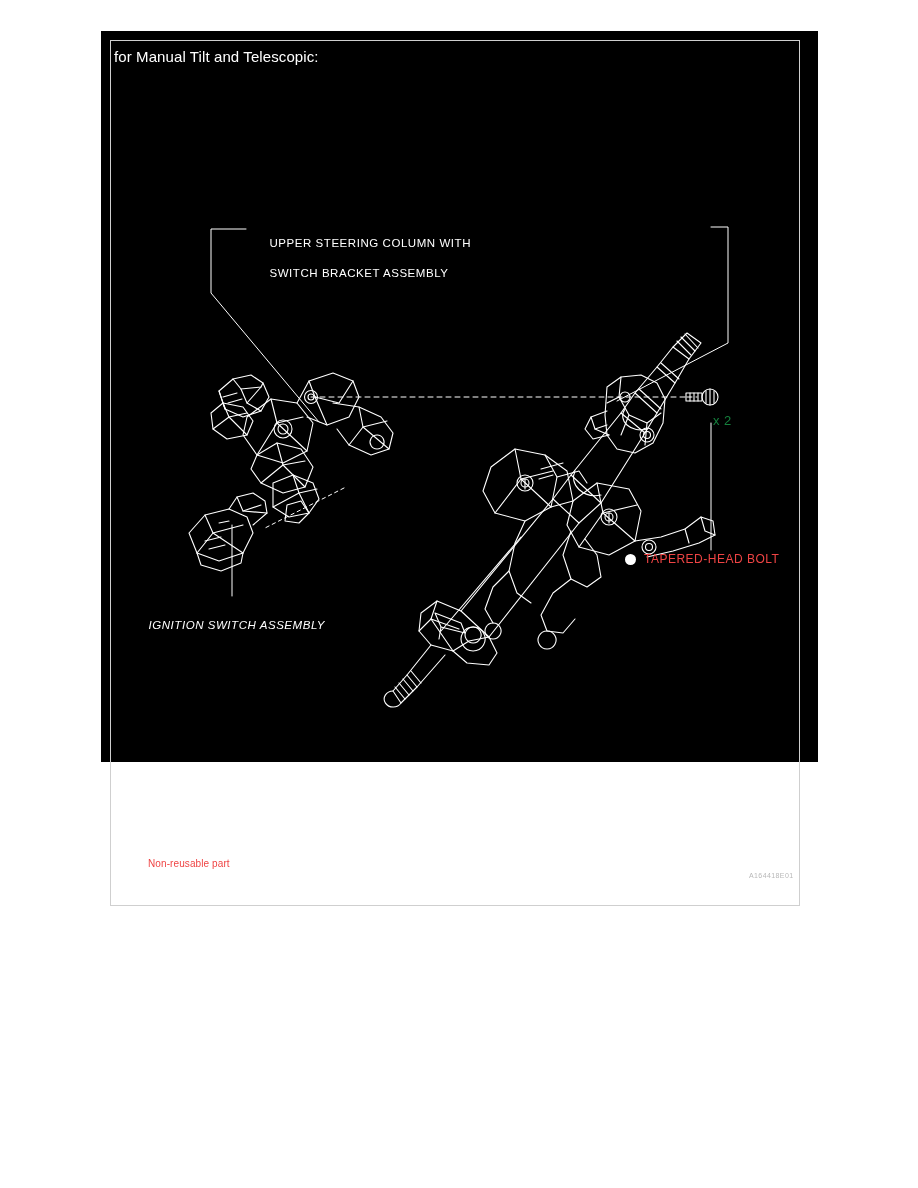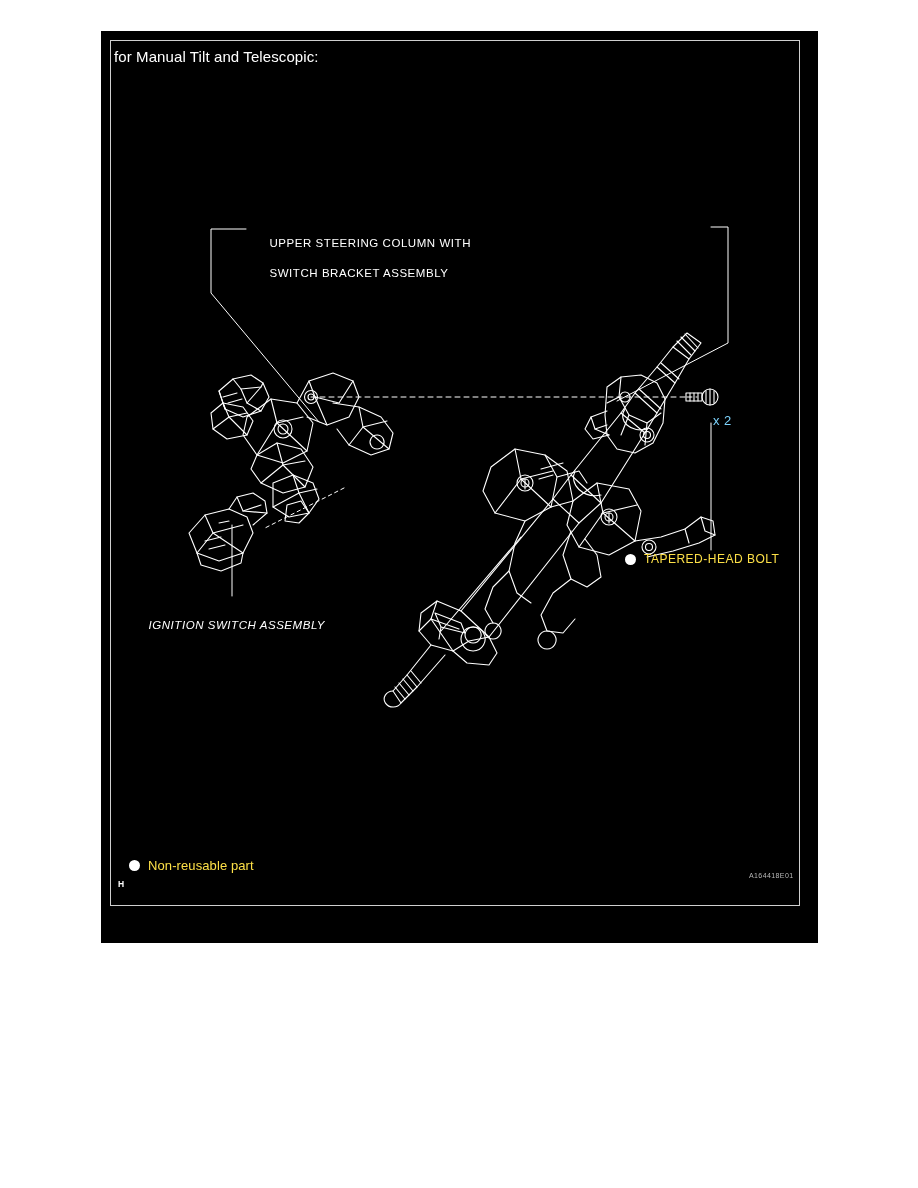--- a/index.html
+++ b/index.html
@@ -19,21 +19,21 @@
     height: 1188px;
     background: #ffffff;
   }
 
   
   .figure-plate {
     position: absolute;
     left: 101px;
     top: 31px;
     width: 717px;
-    height: 912px;
+    height: 731px;
     background: #000000;
   }
 
   
   .figure-border {
     position: absolute;
     left: 9px;
     top: 9px;
     width: 690px;
     height: 866px;
@@ -65,52 +65,52 @@
 
   #label-upper-column { left: 146px; top: 190px; }
   #label-lock-bracket { left: 417px; top: 190px; }
   #label-ignition     { left: 25px;  top: 572px; font-style: italic; }
 
   .legend-row {
     position: absolute;
     display: flex;
     align-items: center;
     gap: 8px;
-    color: #fde047;
+    color: #ef4444;
     font-family: "Liberation Sans", sans-serif;
     white-space: nowrap;
   }
 
   #legend-tapered {
     left: 524px;
     top: 521px;
     font-size: 12px;
     letter-spacing: 0.5px;
   }
 
   #legend-nonreusable {
     left: 28px;
     top: 827px;
-    font-size: 13px;
+    font-size: 10px;
     letter-spacing: 0.1px;
   }
 
   .bullet-dot {
     width: 11px;
     height: 11px;
     border-radius: 50%;
     background: #ffffff;
     flex: 0 0 auto;
   }
 
   .count-label {
     position: absolute;
     left: 612px;
     top: 382px;
-    color: #7dd3fc;
+    color: #15803d;
     font-size: 13px;
     font-family: "Liberation Sans", sans-serif;
     letter-spacing: 0.5px;
   }
 
   .corner-mark {
     position: absolute;
     left: 17px;
     top: 848px;
     color: #ffffff;

